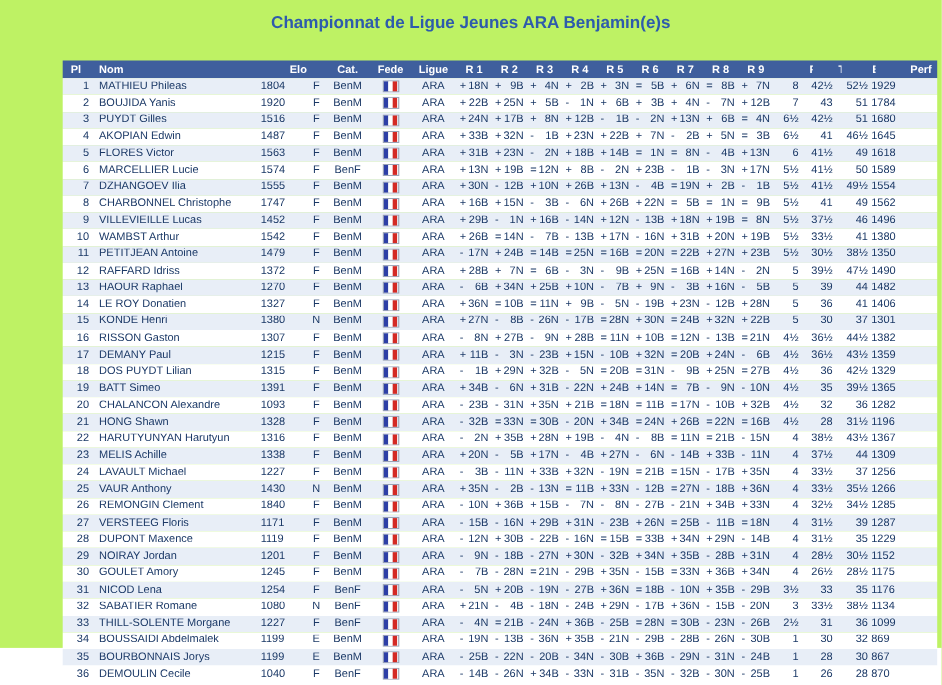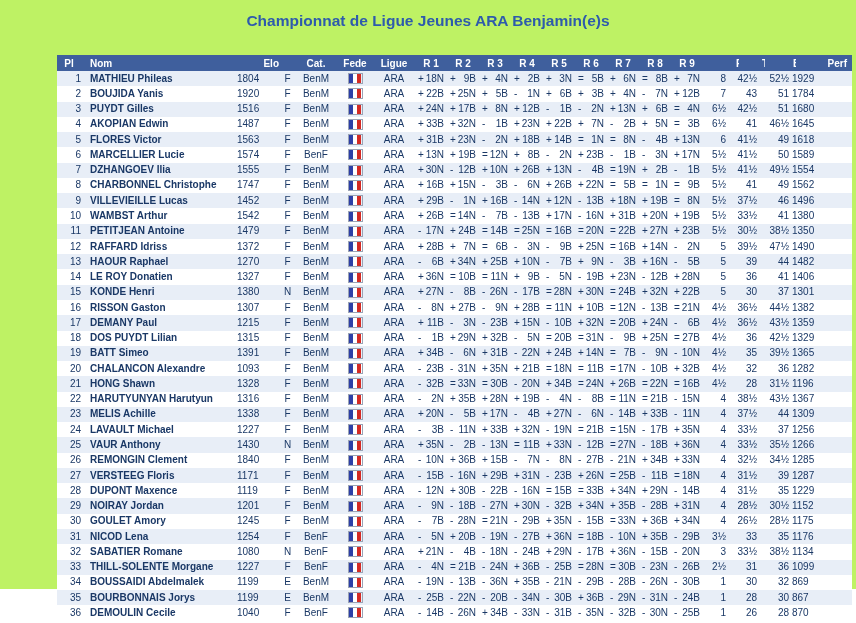--- a/index.html
+++ b/index.html
@@ -36,21 +36,21 @@
   .hc-nom{padding-left:3px;}
   .hc-elo{text-align:right;padding-right:16px;}
   .hc-cat,.hc-fede,.hc-ligue,
   .hc-r1,.hc-r2,.hc-r3,.hc-r4,.hc-r5,.hc-r6,.hc-r7,.hc-r8,.hc-r9{text-align:center;}
   .hc-pts,.hc-tr,.hc-bu{text-align:right;padding-right:3px;margin-left:33px;}
   .hc-perf{text-align:right;padding-right:5px;}
   .row{height:15.27px;background:var(--row-main);}
   .row:nth-child(odd){background:var(--row-alt);}
   .c{white-space:nowrap;overflow:hidden;line-height:1;}
   .c-pl{text-align:right;padding-right:6px;}
-  .c-nom{font-weight:bold;padding-left:3px;}
+  .c-nom{font-weight:normal;padding-left:3px;}
   .c-elo{display:flex;align-items:center;}
   .elo-num{flex:1;}
   .elo-let{width:15px;text-align:center;}
   .c-cat{text-align:center;}
   .c-fede{display:flex;justify-content:center;align-items:center;}
   .flag{width:15px;height:11px;display:flex;box-sizing:border-box;border:1px solid #9aa3b5;}
   .flag span{flex:1;height:100%;}
   .flag .b{background:var(--flag-blue);}
   .flag .w{background:#ffffff;}
   .flag .r{background:var(--flag-red);}

